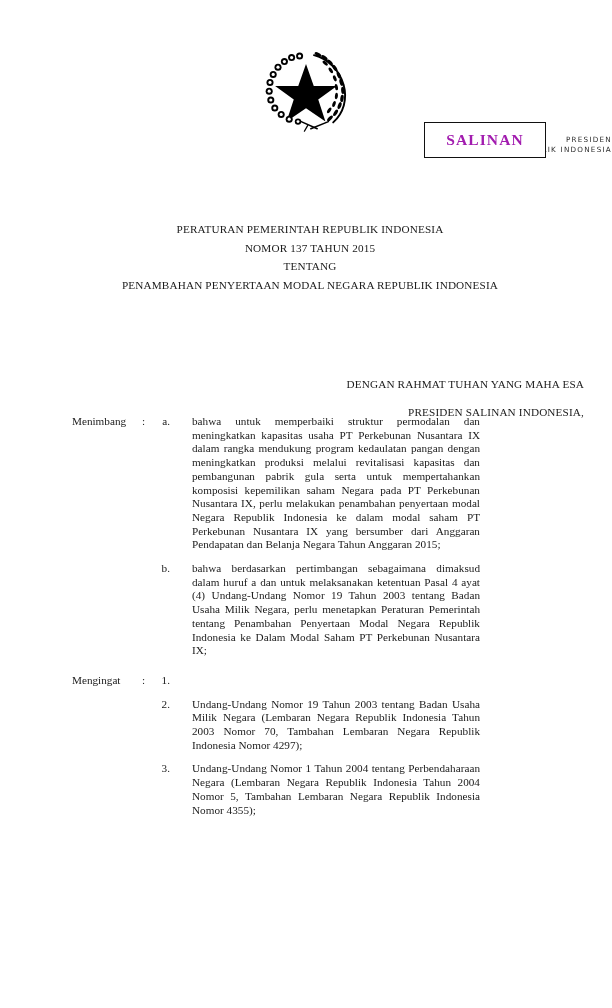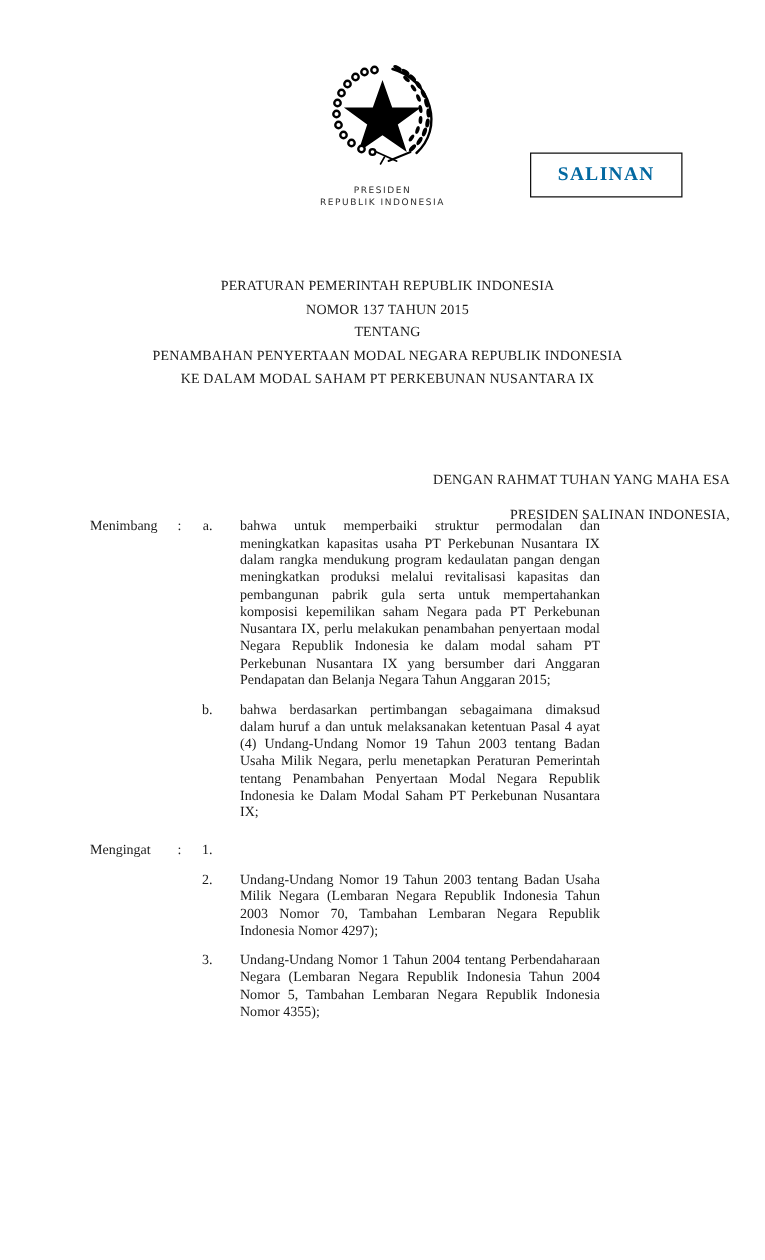--- a/index.html
+++ b/index.html
@@ -39,27 +39,27 @@
     width: 612px;
     text-align: center;
   }
   .emblem-svg {
     display: block;
     margin: 0 auto;
     width: 96px;
     height: 84px;
   }
   .emblem-caption {
-    margin-top: 15px;
+    margin-top: 3px;
     font-family: "DejaVu Sans", "Liberation Sans", sans-serif;
     font-size: 7.2px;
     letter-spacing: 1.25px;
     line-height: 9.5px;
     color: #2b2b2b;
-    text-align: center;
+    text-align: right;
   }
   .emblem-caption span { display: block; }
 
   .salinan-box {
     position: absolute;
     left: 424px;
     top: 74px;
     width: 122px;
     height: 36px;
     border: 1.6px solid #111111;
@@ -67,21 +67,21 @@
     display: flex;
     align-items: center;
     justify-content: center;
     background: #ffffff;
   }
   .salinan-box .inner {
     font-family: "Liberation Serif", "DejaVu Serif", serif;
     font-weight: bold;
     font-size: 15.5px;
     letter-spacing: 1.1px;
-    color: #0369a1;
+    color: #a21caf;
   }
 
   
   .title-block {
     position: absolute;
     left: 36px;
     top: 220px;
     width: 548px;
     text-align: center;
   }
@@ -276,21 +276,20 @@
     <div class="salinan-box">
       <span class="inner">SALINAN</span>
     </div>
   </div>
 
   <div class="title-block">
     <div class="t-line">PERATURAN PEMERINTAH REPUBLIK INDONESIA</div>
     <div class="t-line">NOMOR 137 TAHUN 2015</div>
     <div class="t-line">TENTANG</div>
     <div class="t-line">PENAMBAHAN PENYERTAAN MODAL NEGARA REPUBLIK INDONESIA</div>
-    <div class="t-line">KE DALAM MODAL SAHAM PT PERKEBUNAN NUSANTARA IX</div>
   </div>
 
   <div class="preamble">
     <div class="p-line">DENGAN RAHMAT TUHAN YANG MAHA ESA</div>
     <div class="p-gap"></div>
     <div class="p-line">PRESIDEN SALINAN INDONESIA,</div>
   </div>
 
   <div class="body-zone">
 

